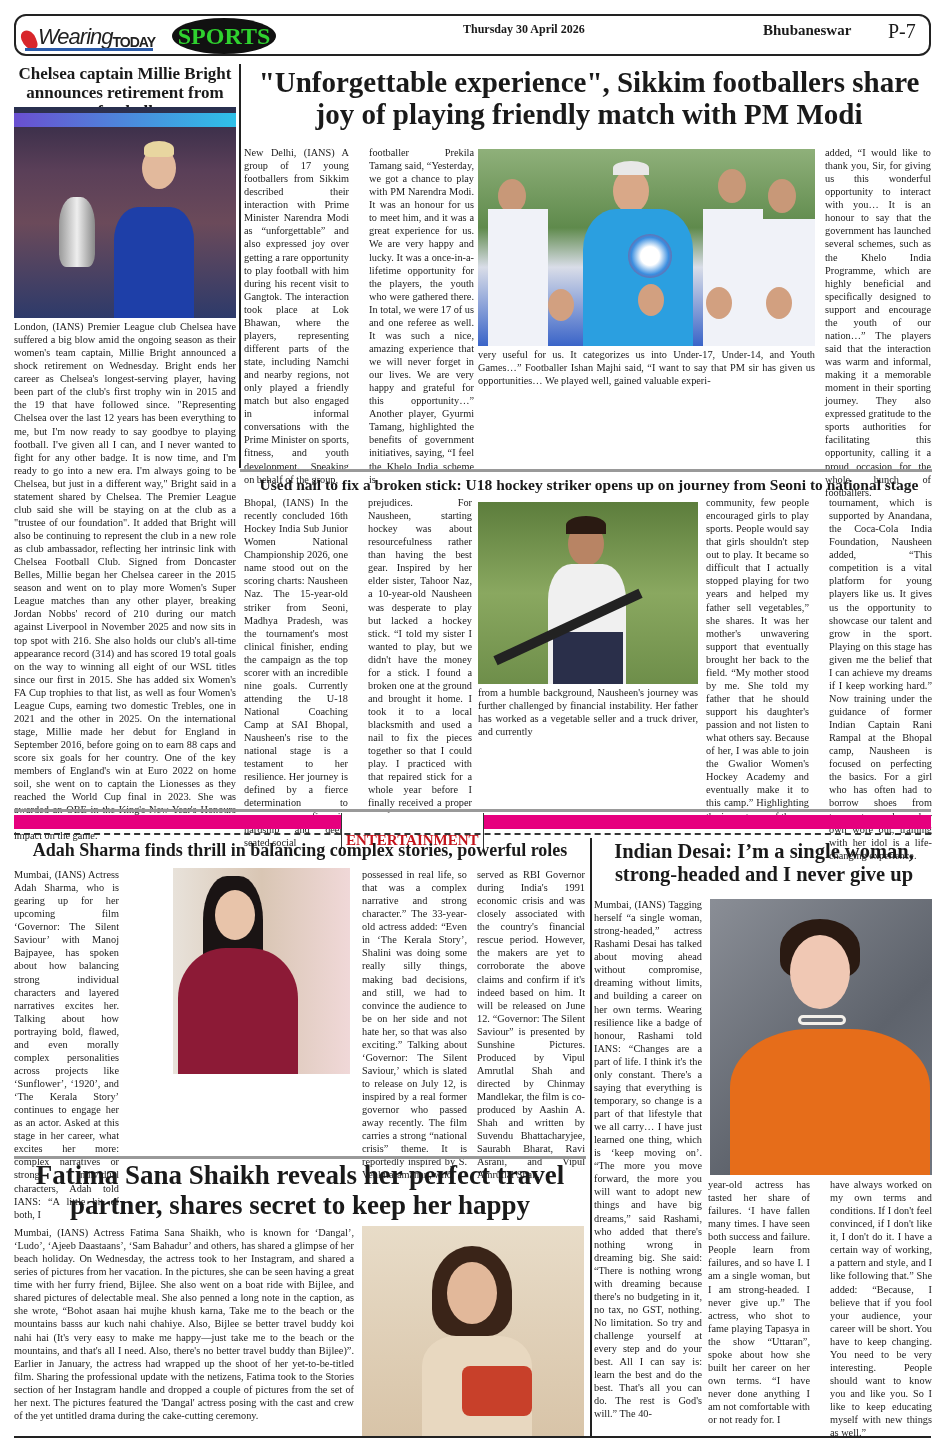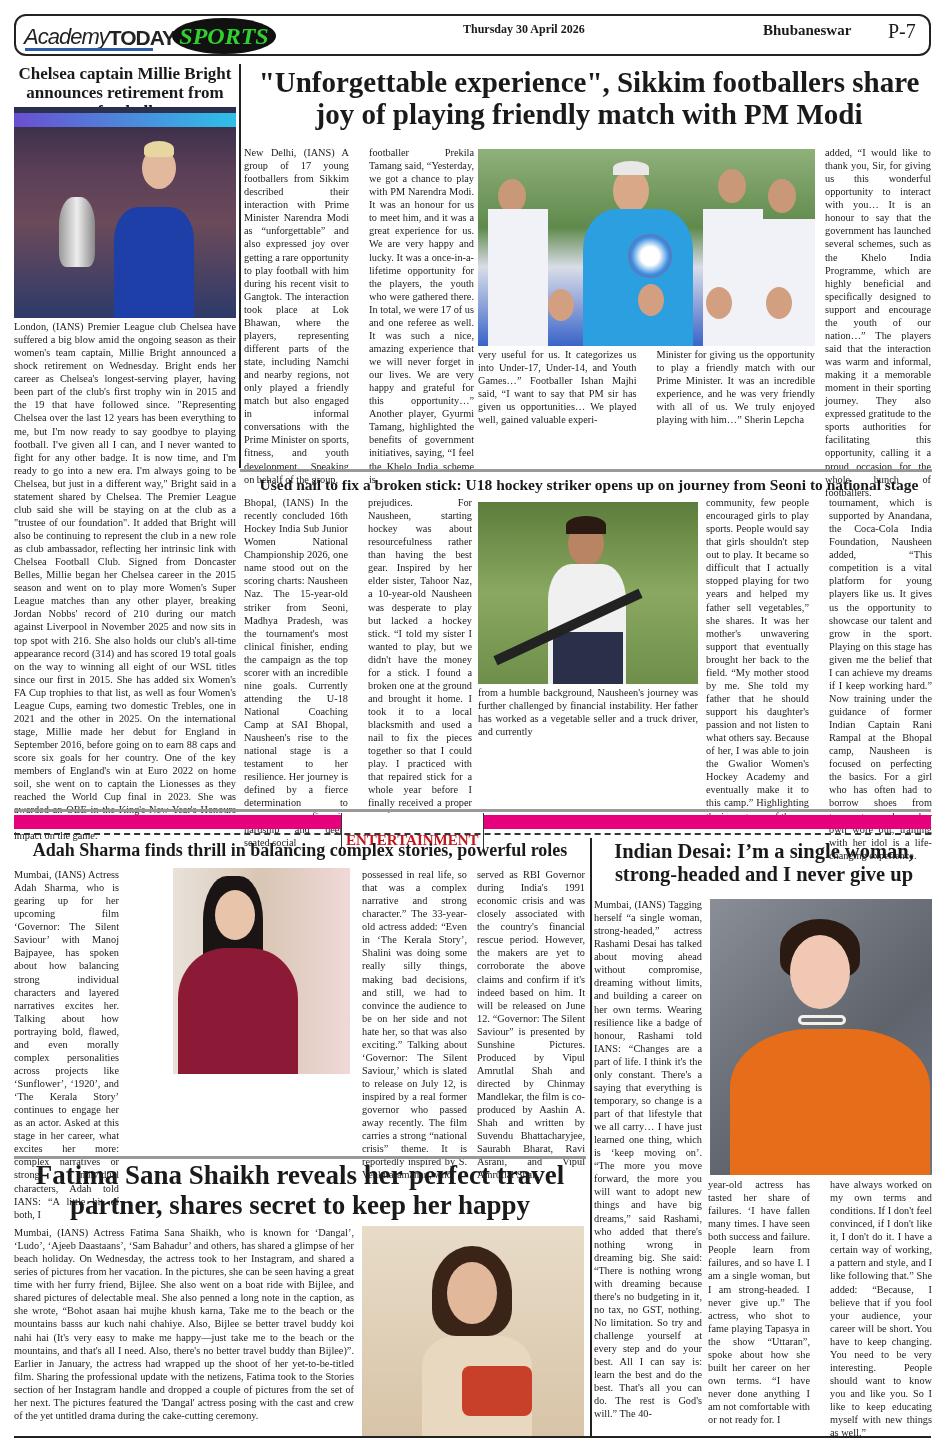--- a/index.html
+++ b/index.html
@@ -2,44 +2,44 @@
 <html><head>
 <meta charset="utf-8">
 <style>
 *{box-sizing:border-box;margin:0;padding:0}
 body{width:945px;height:1442px;background:#fff;font-family:"Liberation Serif",serif;color:#1a1a1a;position:relative;overflow:hidden}
 .abs{position:absolute}
 .masthead{left:14px;top:14px;width:917px;height:42px;border:2px solid #222;border-radius:12px}
 .logo{left:22px;top:20px;height:30px;width:140px;display:flex;align-items:flex-end}
 .logo .map{width:14px;height:20px;background:#d8262b;border-radius:40% 60% 30% 70%;transform:rotate(-20deg);margin-right:2px}
 .logo .o{font-family:"Liberation Sans",sans-serif;font-style:italic;font-size:22px;color:#222;letter-spacing:-1px}
-.logo .t{font-family:"Liberation Sans",sans-serif;font-weight:bold;font-size:21px;color:#222;letter-spacing:-1px}
+.logo .t{font-family:"Liberation Sans",sans-serif;font-weight:bold;font-size:14px;color:#222;letter-spacing:-1px}
 .logo-line{left:25px;top:48px;width:128px;height:3px;background:#2a5aa8}
-.sports{left:172px;top:18px;width:104px;height:36px;background:#111;border-radius:50%;display:flex;align-items:center;justify-content:center;color:#2fd12f;font-style:italic;font-weight:bold;font-size:24px}
+.sports{left:172px;top:18px;width:104px;height:36px;background:#111;border-radius:50%;display:flex;align-items:center;justify-content:center;color:#2fd12f;font-weight:bold;font-size:24px}
 .date{left:463px;top:22px;font-weight:bold;font-size:12px}
 .city{left:763px;top:22px;font-weight:bold;font-size:15px}
 .page{left:888px;top:20px;font-size:20px}
 .hd{font-weight:bold;text-align:center;line-height:1.12}
 .body{font-size:10.3px;line-height:1.27;text-align:justify;hyphens:auto}
 .img{background:#999;overflow:hidden}
 .vline{background:#222;width:2px}
 .hline{background:#999;height:3px}
 .ent-bar{left:14px;top:815px;width:917px;height:14px;background:#e6007e}
 .ent-label{left:341px;top:813px;height:18px;padding:18px 4px;background:#fff;color:#c4141c;font-weight:bold;font-size:15px;line-height:18px;border-left:1px solid #333;border-right:1px solid #333}
 .dash{border-top:2px dashed #333;height:0}
 .cols{display:flex;gap:20px}
 .cols>div{flex:1}
 </style>
 </head>
 <body>
 
 <div class="abs masthead"></div>
 <div class="abs logo">
   <span class="map"></span>
-  <span class="o">Academy</span>
+  <span class="o">Wearing</span>
   <span class="t">TODAY</span>
 </div>
 <div class="abs logo-line"></div>
 <div class="abs sports">SPORTS</div>
 <div class="abs date">Thursday 30  April 2026</div>
 <div class="abs city">Bhubaneswar</div>
 <div class="abs page">P-7</div>
 
 <div class="abs hd" style="left:14px;top:64px;width:222px;font-size:17px">Chelsea captain Millie Bright announces retirement from football</div>
 <div class="abs img" style="left:14px;top:107px;width:222px;height:211px;background:linear-gradient(180deg,#28304f 0%,#3b2f4a 8%,#5a3f58 30%,#6b4a5a 55%,#2d3a6a 100%)">
@@ -69,21 +69,20 @@
   <div style="position:absolute;left:225px;top:60px;width:60px;height:137px;background:#f0f2f8"></div>
   <div style="position:absolute;left:290px;top:30px;width:28px;height:34px;border-radius:50%;background:#c89878"></div>
   <div style="position:absolute;left:280px;top:70px;width:57px;height:127px;background:#f0f2f8"></div>
   <div style="position:absolute;left:70px;top:140px;width:26px;height:32px;border-radius:50%;background:#d2a080"></div>
   <div style="position:absolute;left:160px;top:135px;width:26px;height:32px;border-radius:50%;background:#d2a080"></div>
   <div style="position:absolute;left:228px;top:138px;width:26px;height:32px;border-radius:50%;background:#d2a080"></div>
   <div style="position:absolute;left:288px;top:138px;width:26px;height:32px;border-radius:50%;background:#d2a080"></div>
 </div>
 <div class="abs cols" style="left:478px;top:348px;width:337px;height:118px">
   <div class="body">very useful for us. It categorizes us into Under-17, Under-14, and Youth Games…” Footballer Ishan Majhi said, “I want to say that PM sir has given us opportunities… We played well, gained valuable experi-</div>
-  <div class="body">Minister for giving us the opportunity to play a friendly match with our Prime Minister. It was an incredible experience, and he was very friendly with all of us. We truly enjoyed playing with him…” Sherin Lepcha</div>
 </div>
 <div class="abs body" style="left:825px;top:146px;width:106px">added, “I would like to thank you, Sir, for giving us this wonderful opportunity to interact with you… It is an honour to say that the government has launched several schemes, such as the Khelo India Programme, which are highly beneficial and specifically designed to support and encourage the youth of our nation…” The players said that the interaction was warm and informal, making it a memorable moment in their sporting journey. They also expressed gratitude to the sports authorities for facilitating this opportunity, calling it a proud occasion for the whole bunch of footballers.</div>
 
 <div class="abs hline" style="left:240px;top:469px;width:692px"></div>
 
 <div class="abs hd" style="left:244px;top:476px;width:690px;font-size:15.5px;white-space:nowrap">Used nail to fix a broken stick: U18 hockey striker opens up on journey from Seoni to national stage</div>
 <div class="abs cols" style="left:244px;top:496px;width:228px;height:312px">
   <div class="body">Bhopal, (IANS) In the recently concluded 16th Hockey India Sub Junior Women National Championship 2026, one name stood out on the scoring charts: Nausheen Naz. The 15-year-old striker from Seoni, Madhya Pradesh, was the tournament's most clinical finisher, ending the campaign as the top scorer with an incredible nine goals. Currently attending the U-18 National Coaching Camp at SAI Bhopal, Nausheen's rise to the national stage is a testament to her resilience. Her journey is defined by a fierce determination to overcome financial hardship and deep-seated social</div>
   <div class="body">prejudices. For Nausheen, starting hockey was about resourcefulness rather than having the best gear. Inspired by her elder sister, Tahoor Naz, a 10-year-old Nausheen was desperate to play but lacked a hockey stick. “I told my sister I wanted to play, but we didn't have the money for a stick. I found a broken one at the ground and brought it home. I took it to a local blacksmith and used a nail to fix the pieces together so that I could play. I practiced with that repaired stick for a whole year before I finally received a proper one from a day-boarding program,” Nausheen recalls. Coming</div>
 </div>

